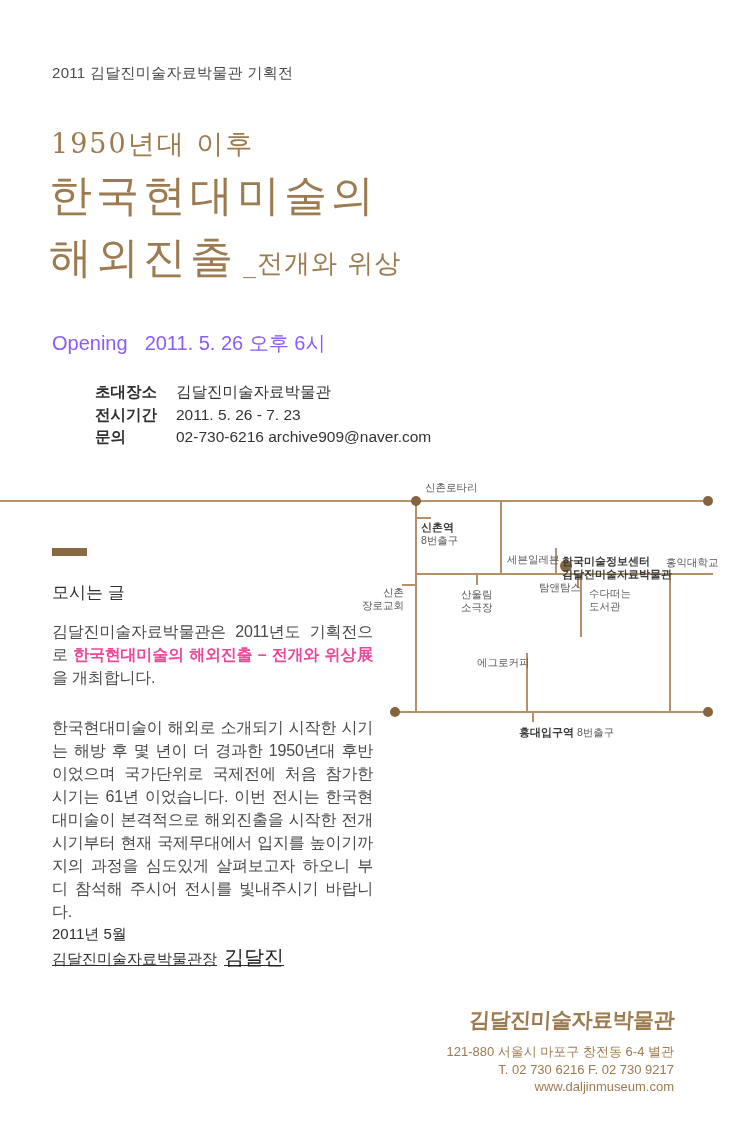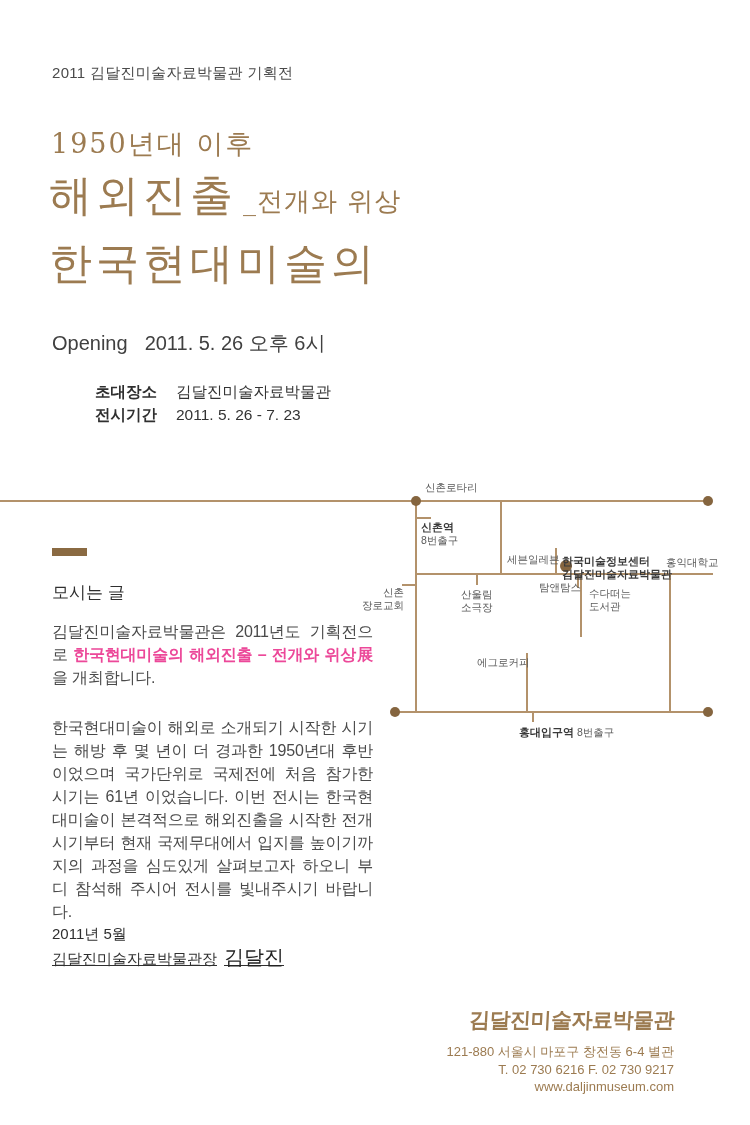--- a/index.html
+++ b/index.html
@@ -11,21 +11,21 @@
   .eyebrow{left:52px;top:64px;font-size:15px;color:#4a4a4a;letter-spacing:.3px;}
 
   
   .title-pre{left:51px;top:126px;font-size:27px;color:#9c7b51;
              font-family:"DejaVu Serif","Liberation Serif",serif;letter-spacing:2px;}
   .title-big{left:49px;top:164px;font-size:43px;line-height:62px;color:#9c7b51;
              font-family:"DejaVu Serif","Liberation Serif",serif;letter-spacing:4px;}
   .title-sub{font-size:26px;letter-spacing:1px;margin-left:6px;}
 
   
-  .opening{left:52px;top:330px;font-size:20px;color:#404040;}
+  .opening{left:52px;top:330px;font-size:20px;color:#8b5cf6;}
   .opening .val{margin-left:17px;}
   .info{left:52px;top:381px;font-size:15.5px;color:#333;}
   .info-row{line-height:22.5px;margin-left:43px;}
   .info-label{display:inline-block;width:68px;font-weight:bold;color:#2f2f2f;
               text-align:justify;text-align-last:justify;vertical-align:top;}
   .info-value{margin-left:13px;}
 
   
   .map-line{position:absolute;background:#b3926b;}
   .map-dot{position:absolute;width:10px;height:10px;border-radius:50%;background:#85653f;}
@@ -53,34 +53,37 @@
 </style>
 </head>
 <body>
 
 <div class="page">
 
   <div class="abs eyebrow">2011 김달진미술자료박물관 기획전</div>
 
   <div class="abs title-pre">1950년대 이후</div>
   <div class="abs title-big">
+    <div>한국현대미술의</div>
     <div><span>해외진출</span><span class="title-sub">_전개와 위상</span></div>
-    <div>한국현대미술의</div>
   </div>
 
   <div class="abs opening">
     <span>Opening</span><span class="val">2011. 5. 26 오후 6시</span>
   </div>
 
   <div class="abs info">
     <div class="info-row">
       <span class="info-label">초대장소</span><span class="info-value">김달진미술자료박물관</span>
     </div>
     <div class="info-row">
       <span class="info-label">전시기간</span><span class="info-value">2011. 5. 26 - 7. 23</span>
+    </div>
+    <div class="info-row">
+      <span class="info-label">문의</span><span class="info-value">02-730-6216  archive909@naver.com</span>
     </div>
   </div>
 
   <div>
 
     <div class="map-line" style="left:0;top:500px;width:709px;height:2px;"></div>
     <div class="map-line" style="left:415px;top:573px;width:298px;height:2px;"></div>
     <div class="map-line" style="left:395px;top:711px;width:314px;height:2px;"></div>
     <div class="map-line" style="left:415px;top:500px;width:2px;height:213px;"></div>
     <div class="map-line" style="left:500px;top:500px;width:2px;height:75px;"></div>

